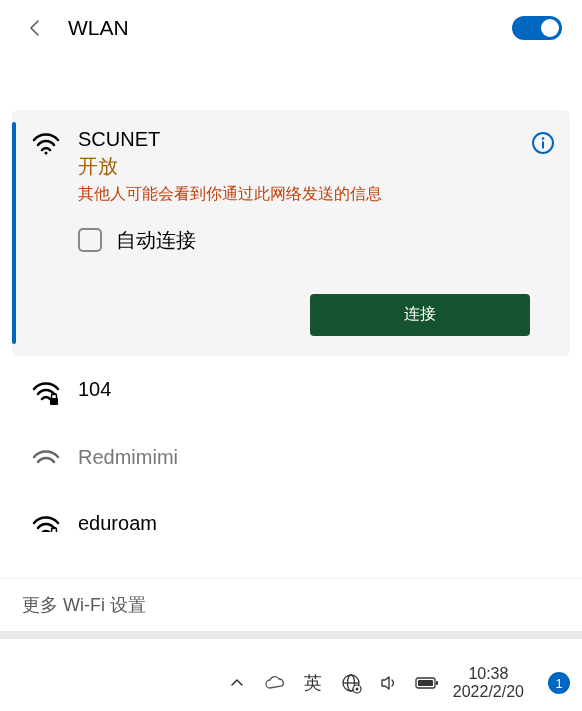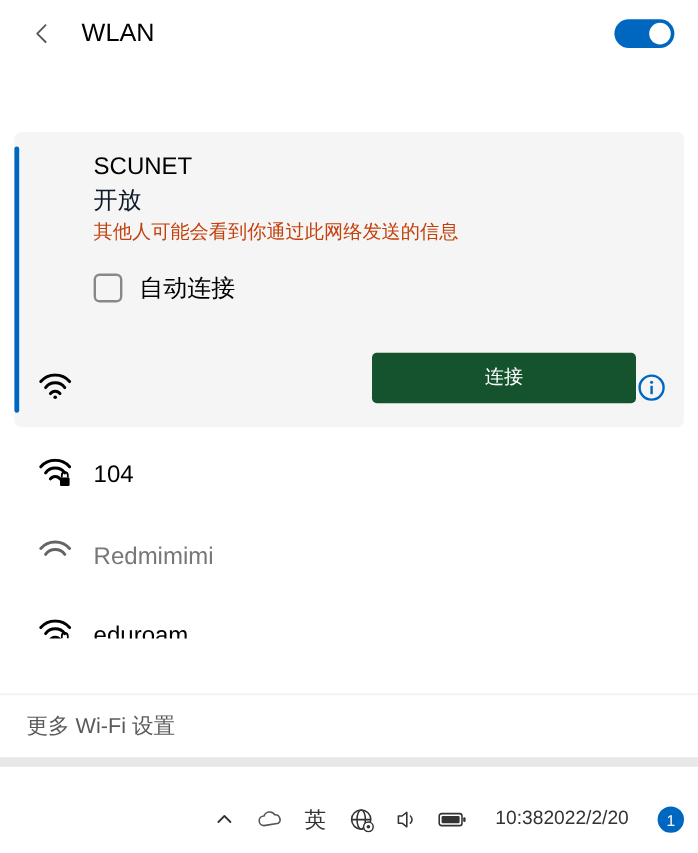--- a/index.html
+++ b/index.html
@@ -8,48 +8,48 @@
     .panel { position: absolute; top: 0; left: 0; right: 0; bottom: 80px; background: #fff; display: flex; flex-direction: column; gap: 46px; }
     
     .header { display: flex; align-items: center; padding: 10px 20px; height: 56px; }
     .back-btn { width: 32px; height: 32px; display: flex; align-items: center; justify-content: center; cursor: pointer; border-radius: 4px; }
     .header-title { font-size: 21px; font-weight: 400; margin-left: 16px; color: #000; flex: 1; }
     .toggle { width: 50px; height: 24px; background: #0067c0; border-radius: 12px; position: relative; cursor: pointer; }
     .toggle::after { content: ''; position: absolute; right: 3px; top: 3px; width: 18px; height: 18px; background: #fff; border-radius: 50%; }
     
     .network-list { flex: 1; overflow: hidden; padding: 8px 12px 0 12px; }
     
-    .network-item { display: flex; align-items: flex-end; padding: 14px 14px 14px 20px; border-radius: 6px; cursor: pointer; margin-bottom: 8px; position: relative; }
+    .network-item { display: flex; align-items: flex-start; padding: 14px 14px 14px 20px; border-radius: 6px; cursor: pointer; margin-bottom: 8px; position: relative; }
     .network-item.selected { background: #f5f5f5; padding: 18px 14px 20px 20px; }
     .selected-bar { position: absolute; left: 0; top: 12px; bottom: 12px; width: 4px; background: #0067c0; border-radius: 2px; }
     
     .wifi-icon-wrap { width: 28px; height: 28px; display: flex; align-items: center; justify-content: center; margin-right: 18px; margin-top: 2px; flex-shrink: 0; }
     
     .network-info { flex: 1; display: flex; flex-direction: column; }
     .network-name { font-size: 20px; color: #000; }
-    .network-status { font-size: 20px; color: #0f172a; margin-top: 2px; }
+    .network-status { font-size: 20px; color: #a16207; margin-top: 2px; }
     .network-warning { font-size: 16px; color: #c2410c; margin-top: 4px; line-height: 1.3; }
     
     .info-btn { width: 26px; height: 26px; display: flex; align-items: center; justify-content: center; cursor: pointer; margin-top: 2px; }
     
     .auto-connect { display: flex; align-items: center; margin-top: 22px; }
     .checkbox { width: 24px; height: 24px; border: 2px solid #888; border-radius: 5px; margin-right: 14px; cursor: pointer; }
     .auto-connect-label { font-size: 20px; color: #000; }
     
     .connect-btn { align-self: flex-end; margin-top: 40px; width: 220px; height: 42px; background: #14532d; color: #fff; border: none; border-radius: 4px; font-size: 16px; cursor: pointer; }
     
     .more-settings { padding: 14px 22px; font-size: 18px; color: #5a5a5a; border-top: 1px solid #eee; cursor: pointer; }
     
     .taskbar { position: absolute; bottom: 0; left: 0; right: 0; height: 56px; display: flex; align-items: center; justify-content: flex-end; padding: 0 12px; background: #fff; }
     .taskbar-sep { position: absolute; bottom: 72px; left: 0; right: 0; height: 8px; background: #e8e8e8; }
     
     .tray { display: flex; align-items: center; gap: 14px; }
     .tray-icon { width: 24px; height: 24px; display: flex; align-items: center; justify-content: center; cursor: pointer; color: #333; }
     .ime { font-size: 18px; color: #333; cursor: pointer; }
-    .datetime { display: flex; align-items: center; margin-left: 10px; font-size: 16px; color: #333; cursor: pointer; line-height: 1.15; }
+    .datetime { display: flex; flex-direction: column; align-items: center; font-size: 16px; color: #333; cursor: pointer; line-height: 1.15; }
     .notif-badge { width: 22px; height: 22px; background: #0067c0; border-radius: 50%; color: #fff; font-size: 13px; display: flex; align-items: center; justify-content: center; margin-left: 10px; cursor: pointer; }
     
     .cut-network { margin-top: 10px; }
     .cut-network .network-name { color: #777; }
   </style>
 </head>
 <body>
 
 <div class="panel">
   <div class="header">

